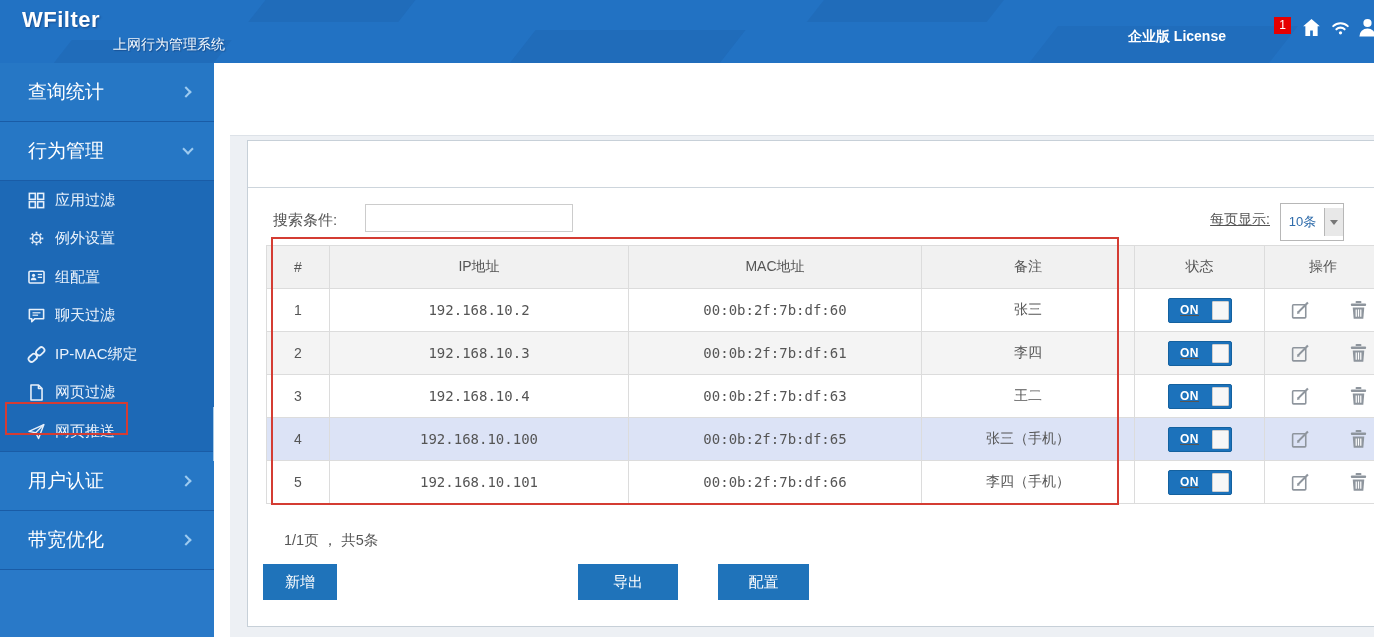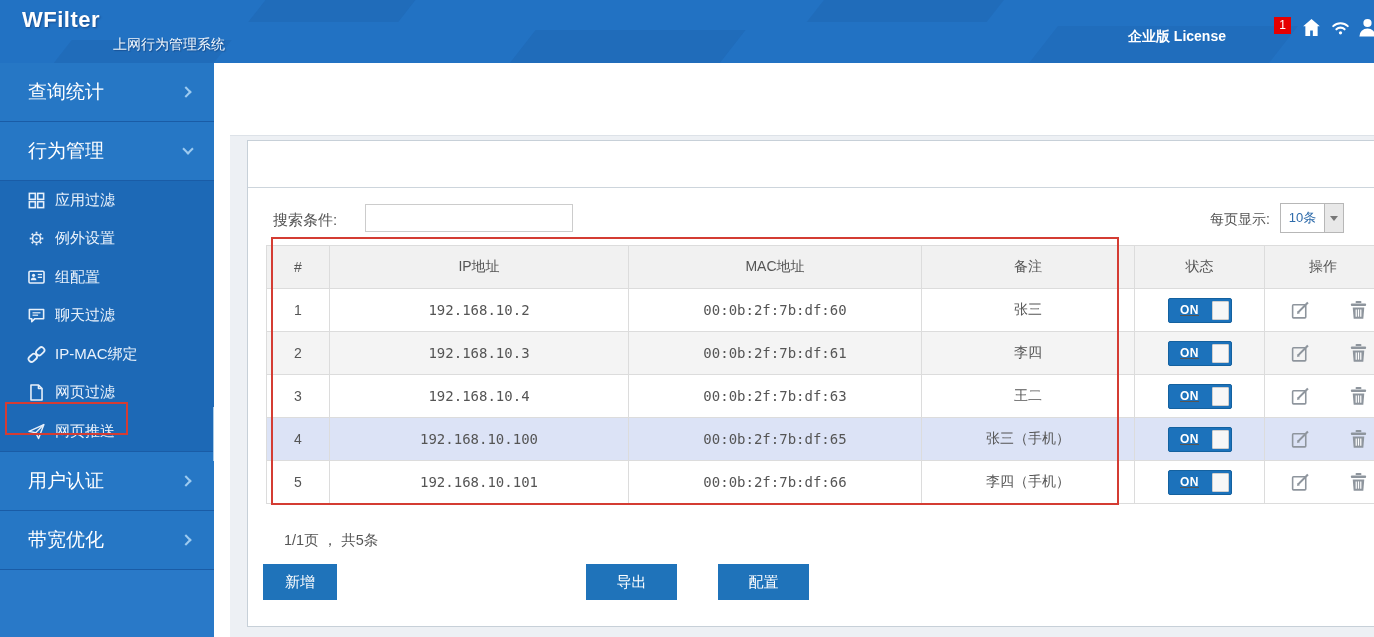--- a/index.html
+++ b/index.html
@@ -47,22 +47,22 @@
   .crumb-icon svg { width:100%; height:100%; display:block; }
   .crumb-txt { position:absolute; left:56px; top:111px; font-size:13.5px; color:#444; letter-spacing:1px; }
   .content-bg { position:absolute; left:16px; top:72px; width:1144px; height:502px; background:#edf0f4; border-top:1px solid #dde2e8; }
 
   .panel { position:absolute; left:33px; top:77px; width:1140px; height:487px; background:#fff; border:1px solid #c7d0d8; }
   .tab { position:absolute; left:6px; top:11px; width:104px; height:35px; background:#fff; border:1px solid #cdd5dc; border-bottom:none; border-top:4px solid #2e9fe3; display:flex; align-items:center; justify-content:center; font-size:15px; font-weight:bold; color:#333; cursor:pointer; letter-spacing:0.5px; }
   .tab-line { position:absolute; left:0; top:46px; width:100%; border-top:1px solid #cdd5dc; }
 
   .search-label { position:absolute; left:25px; top:70px; font-size:15px; color:#555; }
   .search-input { position:absolute; left:117px; top:63px; width:208px; height:28px; border:1px solid #ccc; background:#fff; font-size:14px; padding:0 6px; outline:none; }
-  .pp-label { position:absolute; left:930px; top:70px; width:92px; text-align:right; font-size:14px; color:#555; }
-  .pp-select { position:absolute; left:1032px; top:62px; width:64px; height:30px; border:1px solid #b7b7b7; background:#fff; display:flex; align-items:center; cursor:pointer; }
+  .pp-label { position:absolute; left:930px; top:70px; width:92px; text-align:right; font-size:14px; color:#555;text-decoration:underline; }
+  .pp-select { position:absolute; left:1032px; top:62px; width:64px; height:38px; border:1px solid #b7b7b7; background:#fff; display:flex; align-items:center; cursor:pointer; }
   .pp-select .pp-val { width:43px; text-align:center; font-size:13px; color:#2f6cab; }
   .pp-arrow { width:19px; height:28px; background:#e8e8e8; border-left:1px solid #b7b7b7; display:flex; align-items:center; justify-content:center; }
   .pp-arrow .tri { width:0; height:0; border-left:4px solid transparent; border-right:4px solid transparent; border-top:5px solid #777; }
 
   table.grid { position:absolute; left:18px; top:104px; border-collapse:collapse; table-layout:fixed; width:1115px; }
   table.grid th, table.grid td { border:1px solid #dcdcdc; height:43px; text-align:center; font-size:14px; color:#555; font-weight:normal; overflow:hidden; white-space:nowrap; }
   table.grid th { background:#f1f1f1; color:#555; }
   tr.alt td { background:#f4f4f4; }
   tr.sel td { background:#dce3f6; }
   .c-mono { font-family:"DejaVu Sans Mono","Liberation Mono",monospace; font-size:13.5px; }
@@ -71,21 +71,21 @@
   .act-icon { width:21px; height:22px; color:#8e959d; cursor:pointer; display:inline-block; }
   .act-icon svg { width:100%; height:100%; display:block; }
   .toggle { display:inline-flex; position:relative; width:64px; height:25px; background:#1c72bb; border:1px solid #14619f; border-radius:2px; align-items:center; cursor:pointer; vertical-align:middle;text-decoration:underline; }
   .toggle b { width:42px; text-align:center; color:#fff; font-size:12px; font-weight:bold; letter-spacing:0.5px; }
   .toggle .knob { position:absolute; right:2px; top:2px; width:17px; height:19px; background:#f7f7f7; border:1px solid #cfcfcf; border-radius:1px; }
 
   .pager { position:absolute; left:36px; top:390px; font-size:14.5px; color:#555; }
   .btn { position:absolute; top:423px; height:36px; background:#1f73ba; color:#fff; font-size:15px; display:flex; align-items:center; justify-content:center; cursor:pointer; font-family:inherit; border:none; }
   .btn-add { left:15px; width:74px; }
   .btn-batch { left:162px; width:120px; }
-  .btn-export { left:330px; width:91px;margin-left:8px; }
+  .btn-export { left:330px; width:100px; }
   .btn-config { left:470px; width:91px; }
 
   
   .annot { position:absolute; border:2px solid #d43c33; z-index:40; pointer-events:none; }
   .annot-table { left:271px; top:237px; width:848px; height:268px; }
   .annot-side { left:5px; top:402px; width:123px; height:33px; }
 </style>
 </head>
 <body>
 

